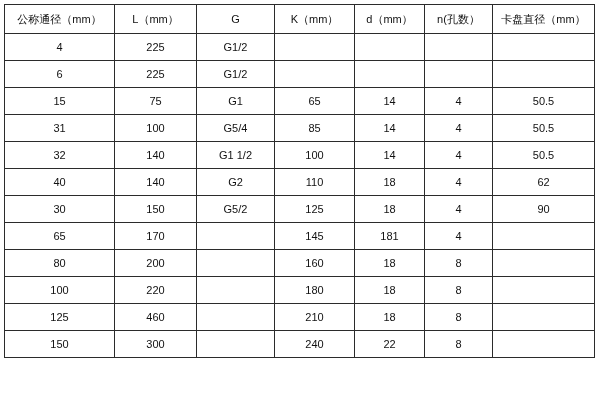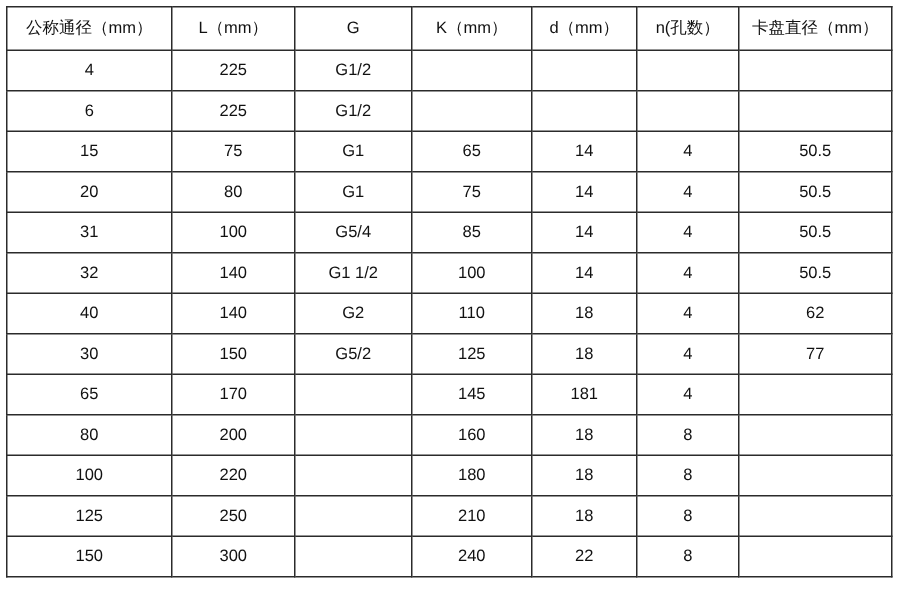--- a/index.html
+++ b/index.html
@@ -99,29 +99,20 @@
       <tr>
         <td>15</td>
         <td>75</td>
         <td>G1</td>
         <td>65</td>
         <td>14</td>
         <td>4</td>
         <td>50.5</td>
       </tr>
       <tr>
-        <td>20</td>
-        <td>80</td>
-        <td>G1</td>
-        <td>75</td>
-        <td>14</td>
-        <td>4</td>
-        <td>50.5</td>
-      </tr>
-      <tr>
         <td>31</td>
         <td>100</td>
         <td>G5/4</td>
         <td>85</td>
         <td>14</td>
         <td>4</td>
         <td>50.5</td>
       </tr>
       <tr>
         <td>32</td>
@@ -141,21 +132,21 @@
         <td>4</td>
         <td>62</td>
       </tr>
       <tr>
         <td>30</td>
         <td>150</td>
         <td>G5/2</td>
         <td>125</td>
         <td>18</td>
         <td>4</td>
-        <td>77</td>
+        <td>90</td>
       </tr>
       <tr>
         <td>65</td>
         <td>170</td>
         <td class="empty"></td>
         <td>145</td>
         <td>181</td>
         <td>4</td>
         <td class="empty"></td>
       </tr>
@@ -172,21 +163,21 @@
         <td>100</td>
         <td>220</td>
         <td class="empty"></td>
         <td>180</td>
         <td>18</td>
         <td>8</td>
         <td class="empty"></td>
       </tr>
       <tr>
         <td>125</td>
-        <td>250</td>
+        <td>460</td>
         <td class="empty"></td>
         <td>210</td>
         <td>18</td>
         <td>8</td>
         <td class="empty"></td>
       </tr>
       <tr>
         <td>150</td>
         <td>300</td>
         <td class="empty"></td>

